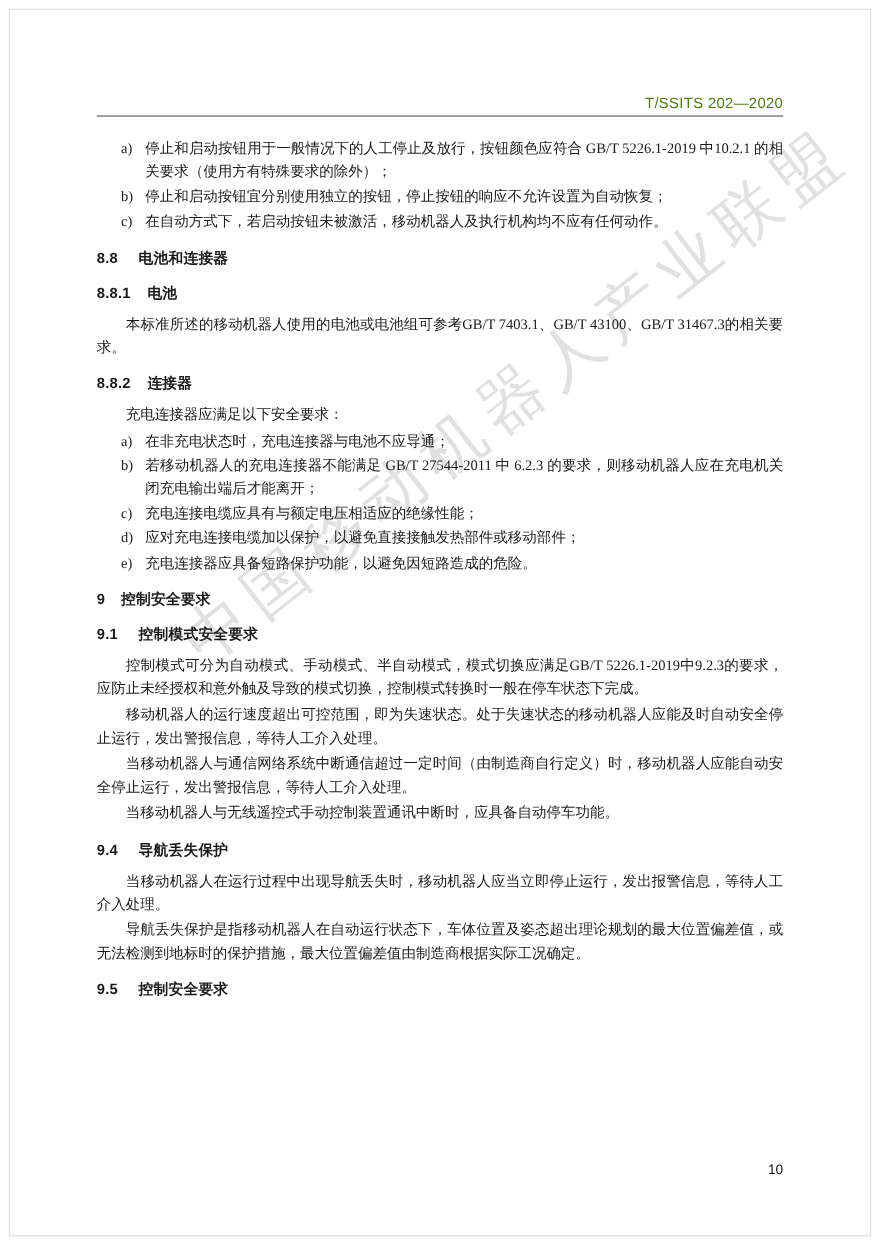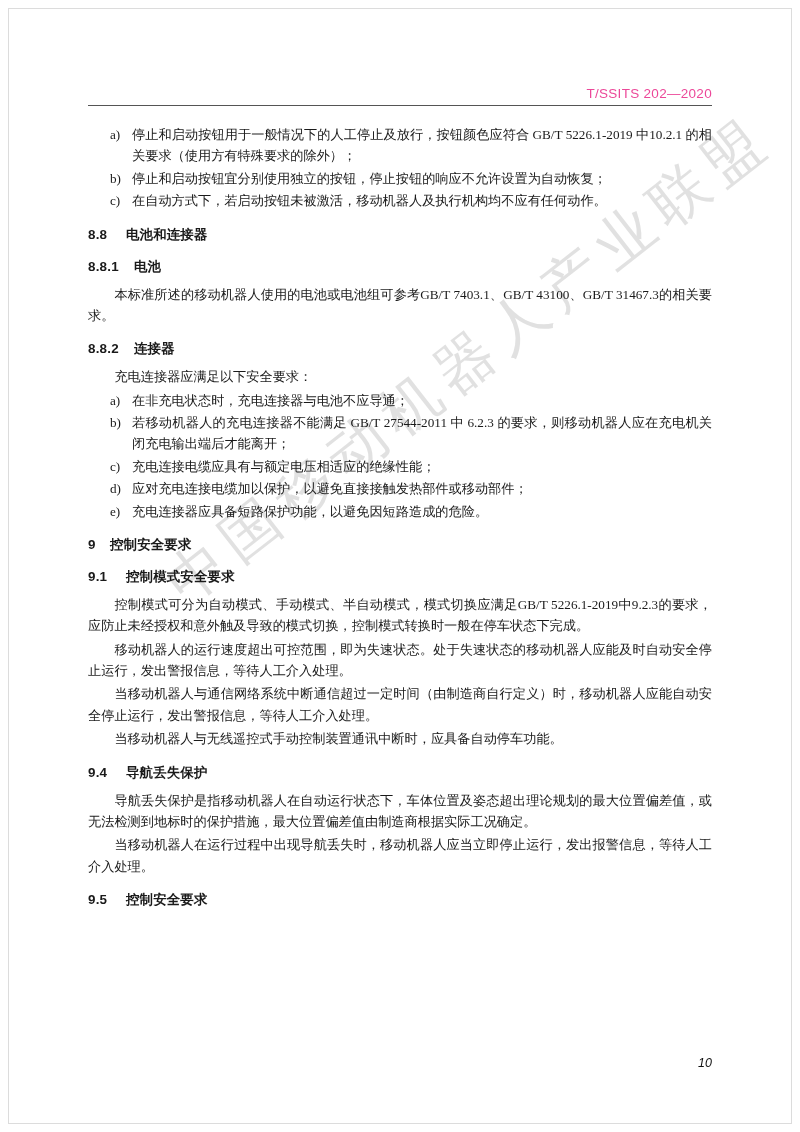--- a/index.html
+++ b/index.html
@@ -34,21 +34,21 @@
     position: absolute;
     left: 88px;
     top: 86px;
     width: 624px;
   }
   .header {
     text-align: right;
     font-family: "Liberation Sans", sans-serif;
     font-size: 13.5px;
     letter-spacing: 0.3px;
-    color: #ec4899;
+    color: #4d7c0f;
     margin-bottom: 4px;
   }
   .hrule {
     border: 0;
     border-top: 1px solid #555;
     margin: 4px 0 18px 0;
   }
   p {
     margin: 0;
     font-size: 13.2px;
@@ -102,21 +102,20 @@
     flex: 1 1 auto;
     text-align: justify;
   }
   .pagenum {
     position: absolute;
     right: 88px;
     bottom: 62px;
     font-family: "Liberation Sans", sans-serif;
     font-size: 12.5px;
     color: #111;
-    font-style: italic;
   }
   
   .watermark {
     position: absolute;
     left: 0;
     top: 0;
     width: 800px;
     height: 1132px;
     pointer-events: none;
     overflow: hidden;
@@ -213,22 +212,22 @@
     <p class="body-text">控制模式可分为自动模式、手动模式、半自动模式，模式切换应满足GB/T 5226.1-2019中9.2.3的要求，应防止未经授权和意外触及导致的模式切换，控制模式转换时一般在停车状态下完成。</p>
 
     <p class="body-text">移动机器人的运行速度超出可控范围，即为失速状态。处于失速状态的移动机器人应能及时自动安全停止运行，发出警报信息，等待人工介入处理。</p>
 
     <p class="body-text">当移动机器人与通信网络系统中断通信超过一定时间（由制造商自行定义）时，移动机器人应能自动安全停止运行，发出警报信息，等待人工介入处理。</p>
     <p class="body-text">当移动机器人与无线遥控式手动控制装置通讯中断时，应具备自动停车功能。</p>
 
     <h3 class="sec-h lvl2">
       <span class="num">9.4</span><span>导航丢失保护</span>
     </h3>
+    <p class="body-text">当移动机器人在运行过程中出现导航丢失时，移动机器人应当立即停止运行，发出报警信息，等待人工介入处理。</p>
     <p class="body-text">导航丢失保护是指移动机器人在自动运行状态下，车体位置及姿态超出理论规划的最大位置偏差值，或无法检测到地标时的保护措施，最大位置偏差值由制造商根据实际工况确定。</p>
-    <p class="body-text">当移动机器人在运行过程中出现导航丢失时，移动机器人应当立即停止运行，发出报警信息，等待人工介入处理。</p>
 
     <h3 class="sec-h lvl2">
       <span class="num">9.5</span><span>控制安全要求</span>
     </h3>
 
   </div>
 
   <div class="pagenum">10</div>
 </div>
 

